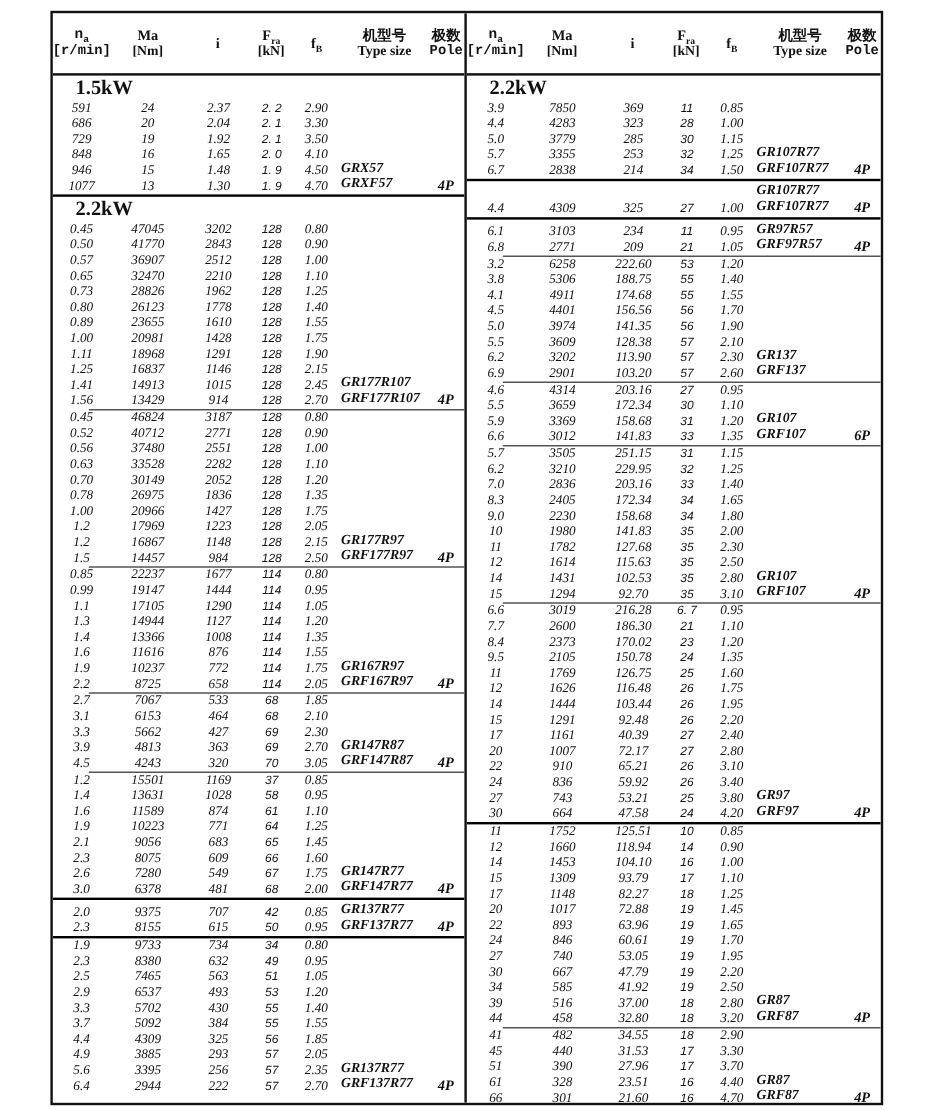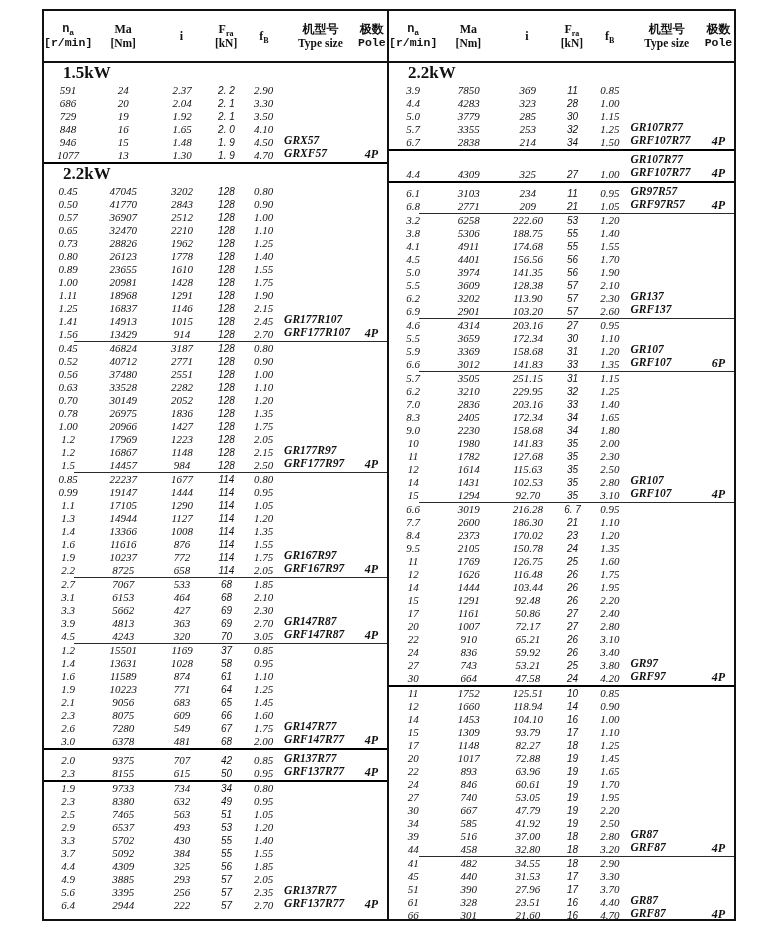--- a/index.html
+++ b/index.html
@@ -927,21 +927,21 @@
           <div class="row">
             <div class="cell">15</div>
             <div class="cell">1291</div>
             <div class="cell">92.48</div>
             <div class="cell cell-fra">26</div>
             <div class="cell">2.20</div>
           </div>
           <div class="row">
             <div class="cell">17</div>
             <div class="cell">1161</div>
-            <div class="cell">50.86</div>
+            <div class="cell">40.39</div>
             <div class="cell cell-fra">27</div>
             <div class="cell">2.40</div>
           </div>
           <div class="row">
             <div class="cell">20</div>
             <div class="cell">1007</div>
             <div class="cell">72.17</div>
             <div class="cell cell-fra">27</div>
             <div class="cell">2.80</div>
           </div>

